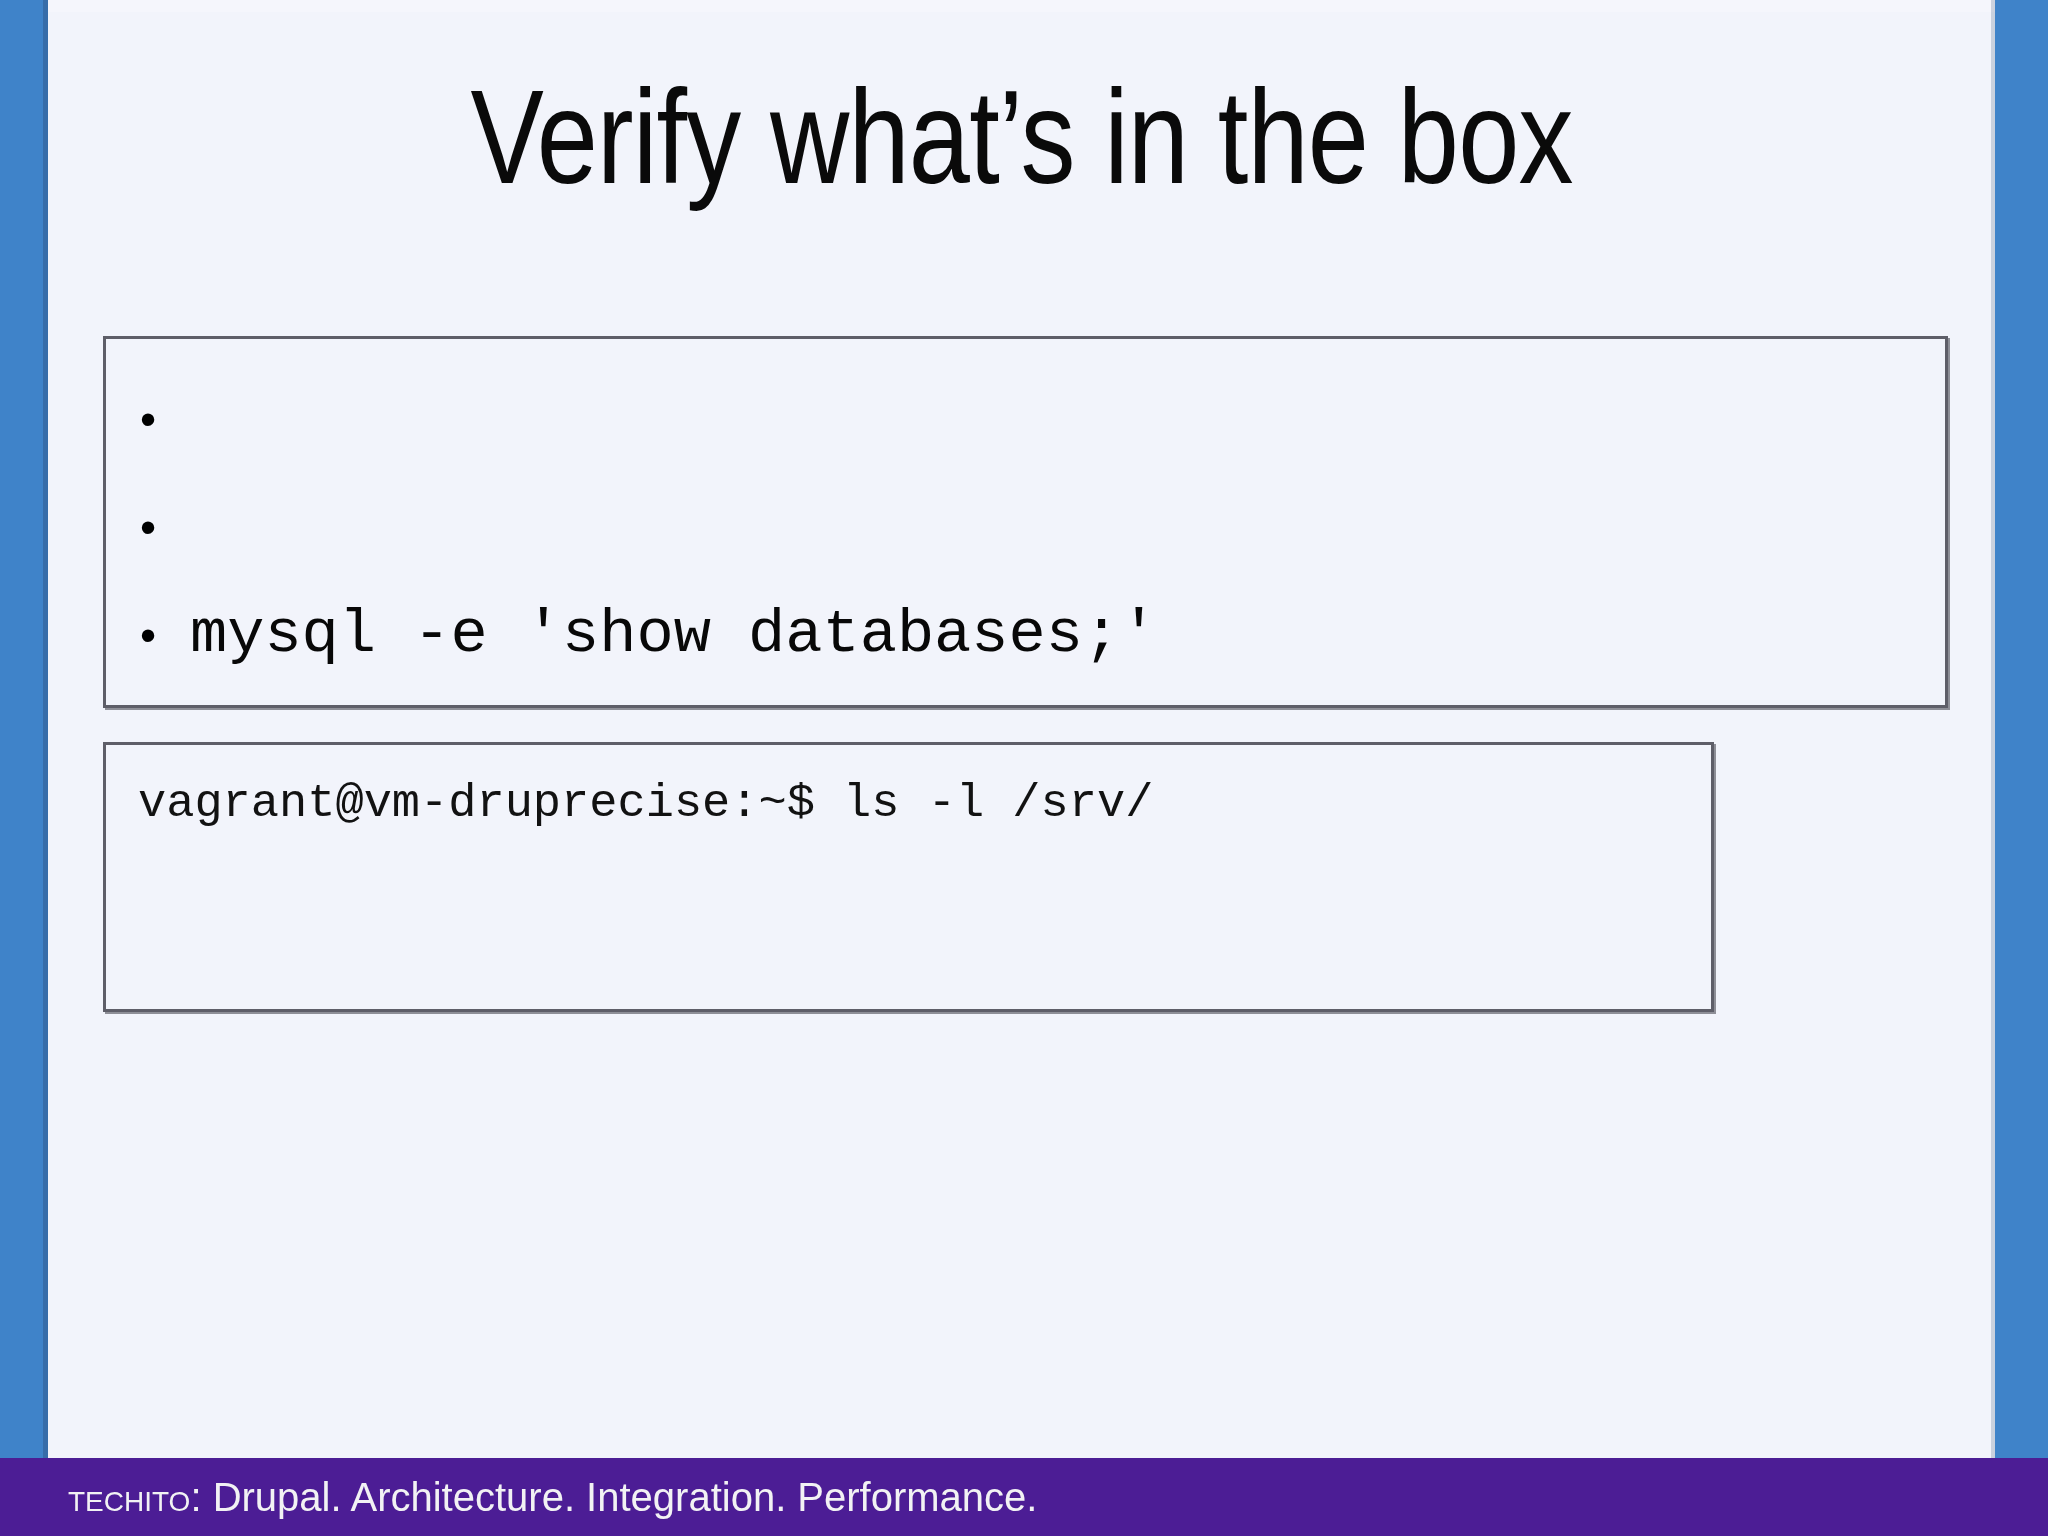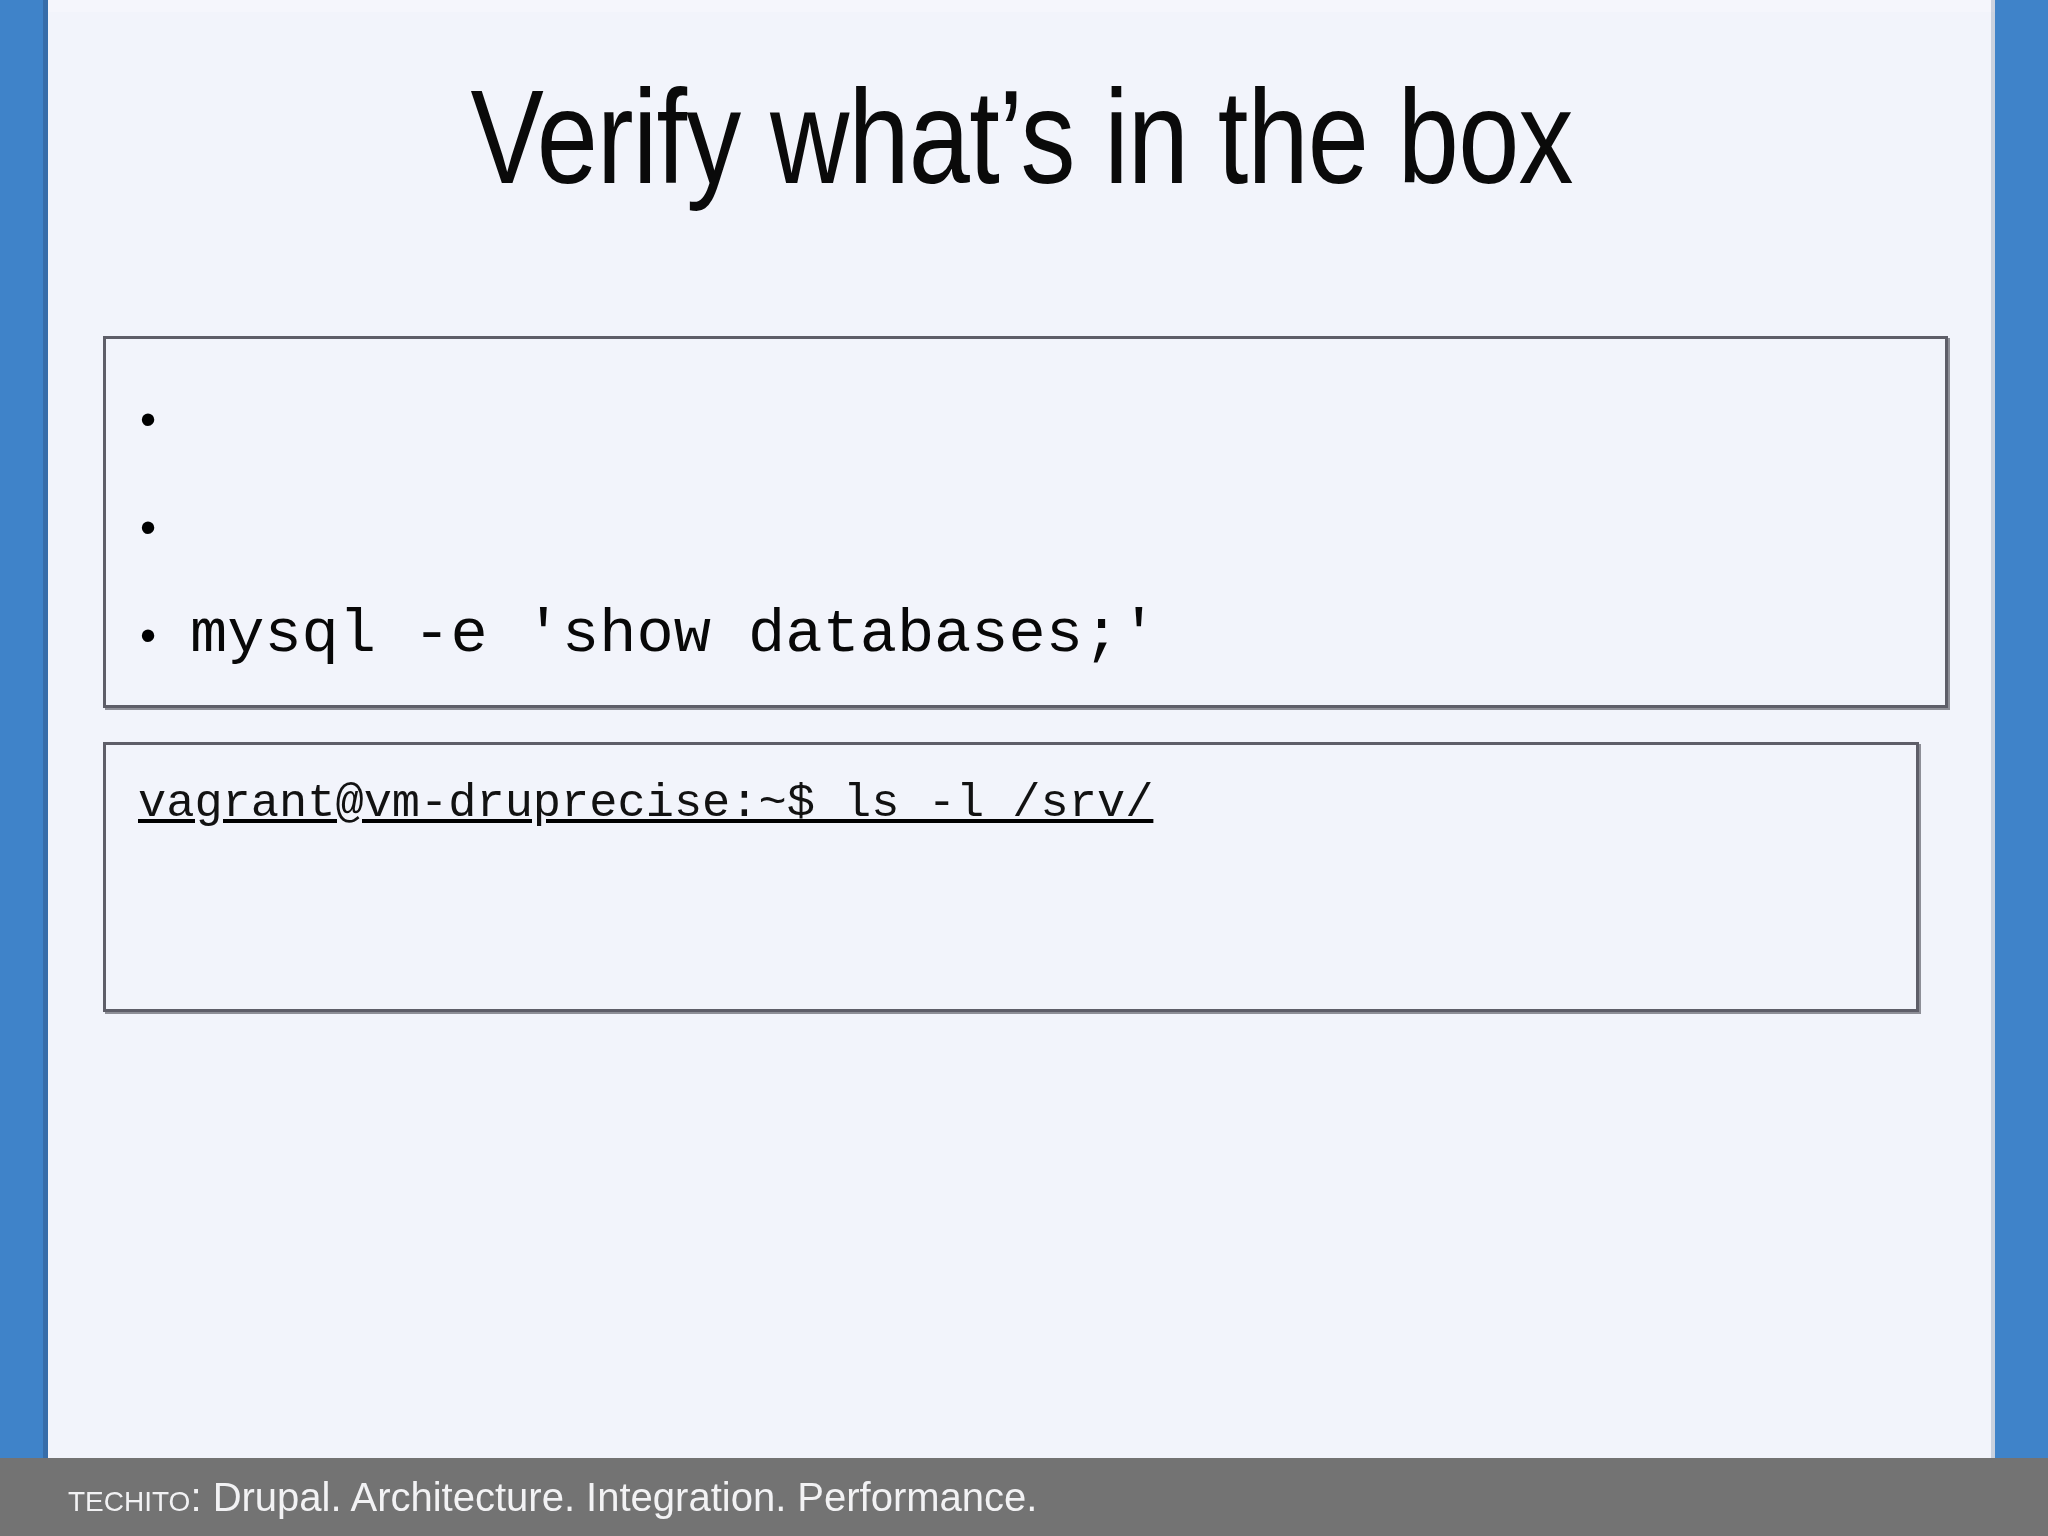--- a/index.html
+++ b/index.html
@@ -86,23 +86,22 @@
   .panel.commands {
     left: 103px;
     top: 336px;
     width: 1845px;
     height: 372px;
   }
 
   .panel.terminal {
     left: 103px;
     top: 742px;
-    width: 1816px;
+    width: 1611px;
     height: 270px;
-    text-decoration: underline;
   }
 
   
   .bullet-list {
     list-style: none;
     margin: 0;
     padding: 26px 0 0 0;
   }
   .bullet-item {
     display: flex;
@@ -138,21 +137,21 @@
   }
   .terminal-line { display: block; }
 
   
   .footer {
     position: absolute;
     left: 0;
     top: 1458px;
     width: 2048px;
     height: 78px;
-    background: #737373;
+    background: #4c1d95;
   }
   .footer-text {
     position: absolute;
     left: 68px;
     top: 0;
     height: 78px;
     line-height: 78px;
     font-family: "Liberation Sans", sans-serif;
     font-size: 40px;
     color: #F2F2F4;

